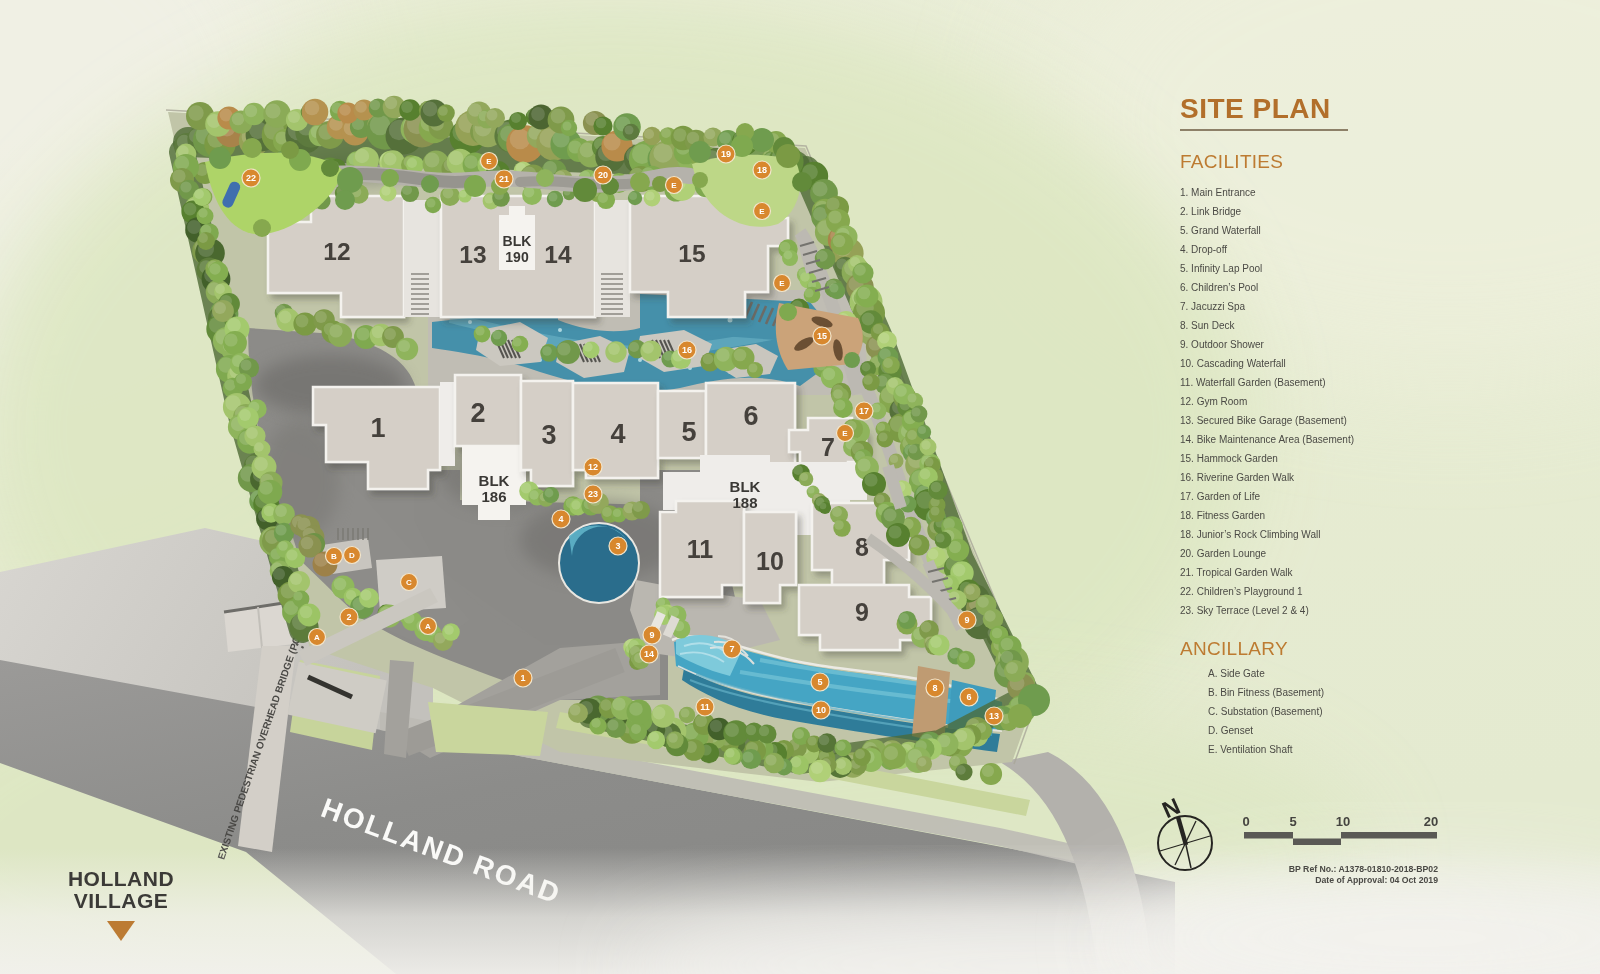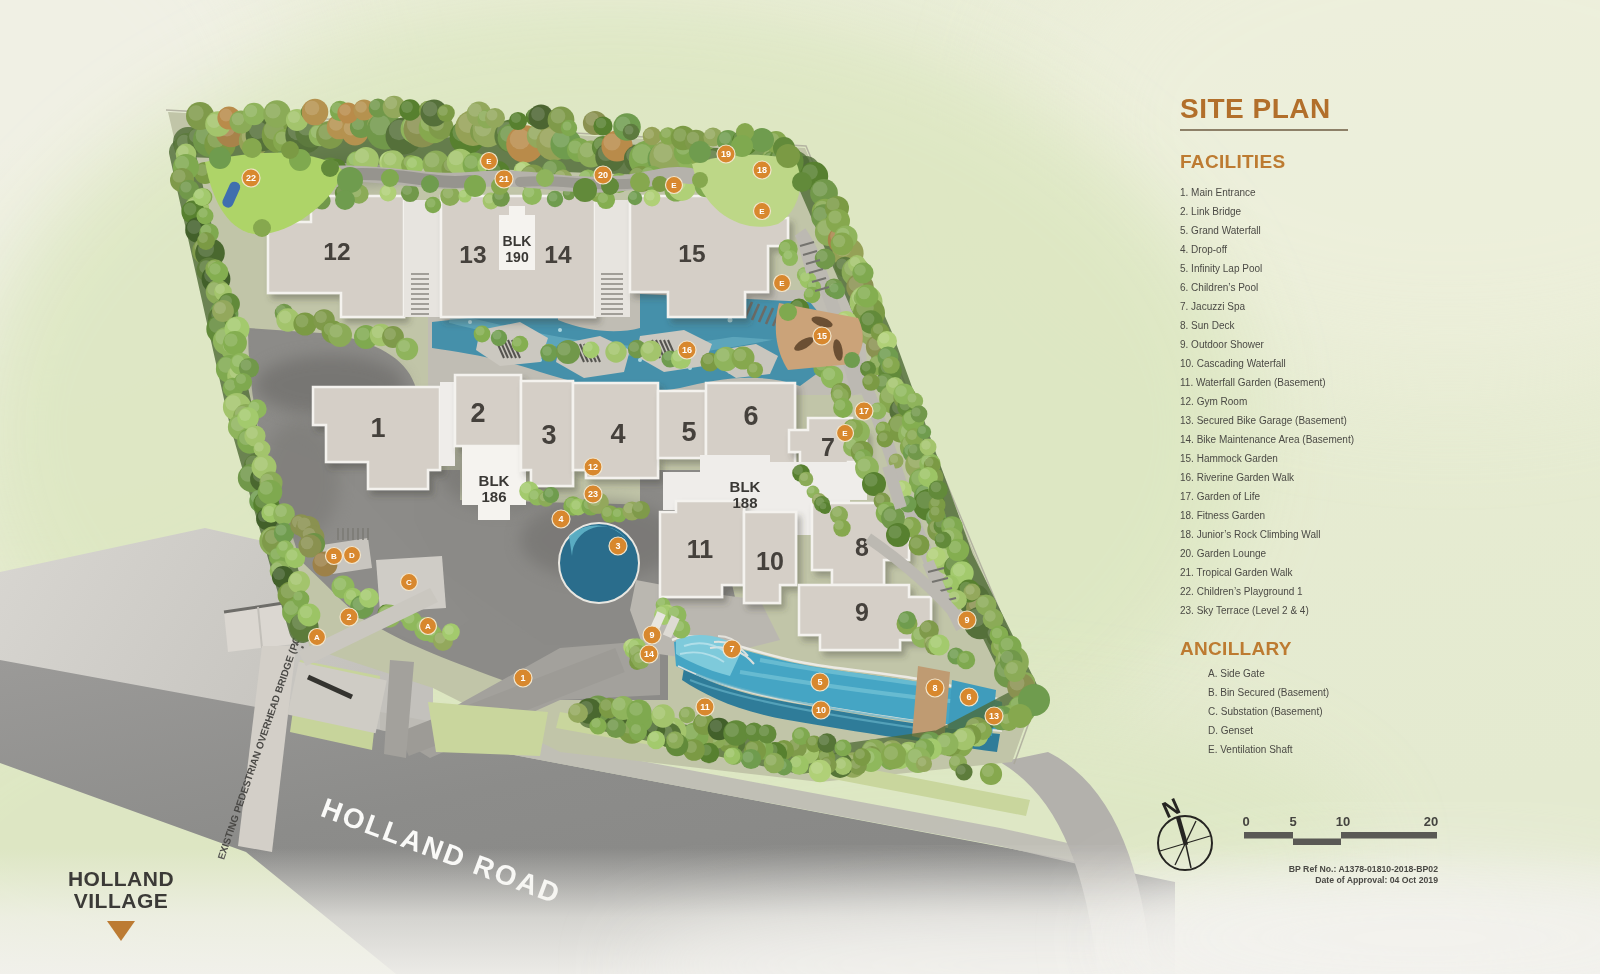--- a/index.html
+++ b/index.html
@@ -1,19 +1,19 @@
 <!DOCTYPE html>
 <html><head><meta charset="utf-8">
 <style>
 html,body{margin:0;padding:0;width:1600px;height:974px;overflow:hidden;}
 body{font-family:"Liberation Sans", sans-serif;position:relative;background:#e9edd6;}
 #panel{position:absolute;left:1180px;top:92px;width:400px;color:#4b4a45;}
 #title{font-size:28px;font-weight:bold;color:#b26f2b;letter-spacing:0.5px;text-align:center;}
 #rule{width:168px;height:2px;background:#8d8068;}
-.h2{font-size:19px;font-weight:bold;color:#bd7b31;letter-spacing:0.3px;}
+.h2{font-size:19px;font-weight:normal;color:#bd7b31;letter-spacing:0.3px;}
 .li{font-size:10px;line-height:19px;color:#4b4a45;}
 </style></head>
 <body>
 <svg width="1600" height="974" viewBox="0 0 1600 974">
 <defs>
 <linearGradient id="bgGrad" x1="0" y1="0" x2="0.3" y2="1">
 <stop offset="0" stop-color="#ebeeda"></stop>
         <stop offset="0.5" stop-color="#e7ecd2"></stop>
         <stop offset="1" stop-color="#e4ead0"></stop>
 </linearGradient>
@@ -1683,17 +1683,17 @@
       <div class="li">20. Garden Lounge</div>
       <div class="li">21. Tropical Garden Walk</div>
       <div class="li">22. Children’s Playground 1</div>
       <div class="li">23. Sky Terrace (Level 2 &amp; 4)</div>
     </div>
 
 <div class="h2" style="position:absolute;left:0;top:546px;">ANCILLARY</div>
 
 <div style="position:absolute;left:0;top:572px;margin-left:28px;">
       <div class="li">A. Side Gate</div>
-      <div class="li">B. Bin Secured (Basement)</div>
+      <div class="li">B. Bin Fitness (Basement)</div>
       <div class="li">C. Substation (Basement)</div>
       <div class="li">D. Genset</div>
       <div class="li">E. Ventilation Shaft</div>
     </div>
 </div>
 </body></html>

